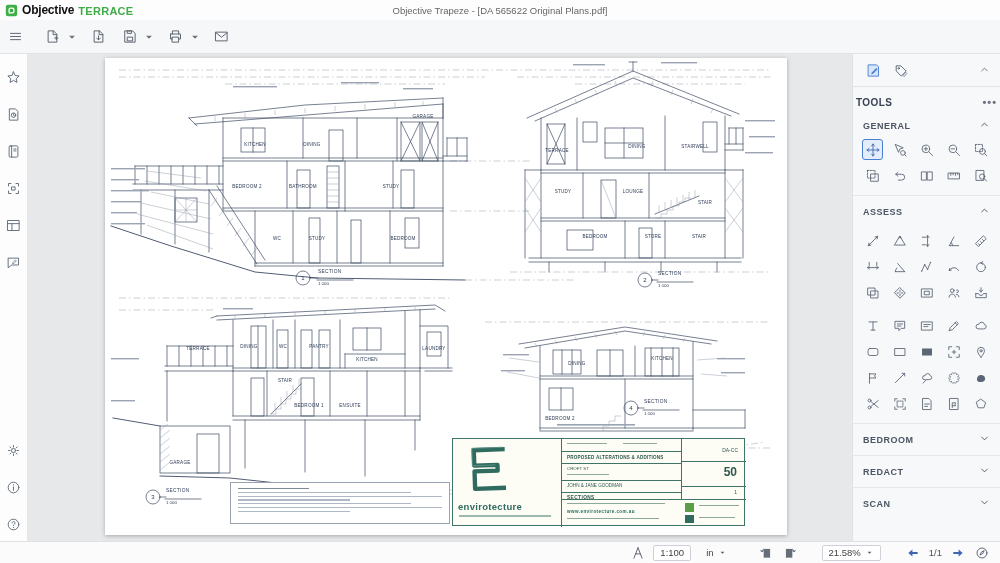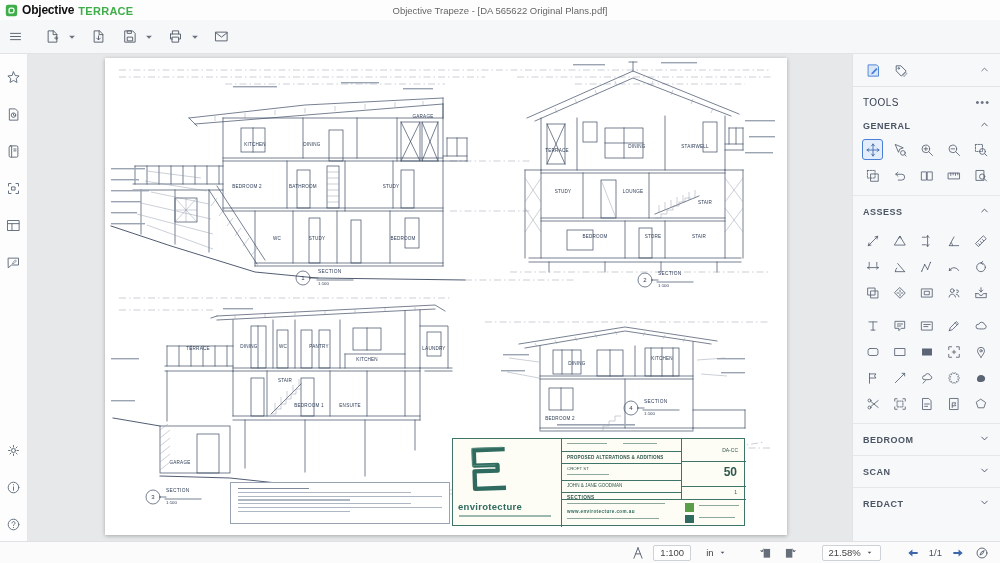--- a/index.html
+++ b/index.html
@@ -71,21 +71,21 @@
   .tb-logo1{position:absolute;left:232px;top:64px;width:9px;height:9px;background:#5a9e48}
   .tb-logo2{position:absolute;left:232px;top:76px;width:9px;height:8px;background:#2f6b5e}
 
   
   .rightpanel{width:148px;background:#f7f8fa;border-left:1px solid #e2e3e6;display:flex;flex-direction:column;overflow:hidden}
   .rp-head{height:33px;display:flex;align-items:center;padding:0 10px;gap:8px;border-bottom:1px solid #e2e3e6}
   .rp-head .hbtn{width:20px;height:20px;border:0;background:transparent;cursor:pointer;color:#5b6575;display:flex;align-items:center;justify-content:center}
   .rp-head .hbtn svg{width:15px;height:15px}
   .rp-head .chev{margin-left:auto;color:#6b7280}
   .chev svg{width:11px;height:11px}
-  .rp-title{display:flex;align-items:center;justify-content:space-between;padding:9px 10px 4px;font-size:10px;font-weight:normal;color:#374151;letter-spacing:.4px}
+  .rp-title{display:flex;align-items:center;justify-content:space-between;padding:9px 3px 4px;font-size:10px;font-weight:bold;color:#374151;letter-spacing:.4px}
   .rp-title .dots{color:#6b7280;font-size:11px;letter-spacing:1px;cursor:pointer}
   .sect-head{display:flex;align-items:center;justify-content:space-between;padding:7px 10px 4px;font-size:9px;font-weight:bold;color:#4b5563;letter-spacing:.5px;cursor:pointer}
   .sect-head.bordered{border-top:1px solid #e5e7ea;padding-top:9px;padding-bottom:9px}
   .toolgrid{display:flex;flex-wrap:wrap;gap:5px 6px;padding:3px 9px 9px}
   .tool{width:21px;height:21px;border:1px solid transparent;border-radius:3px;background:transparent;display:flex;align-items:center;justify-content:center;cursor:pointer;color:#5b6575;padding:0}
   .tool.sel{background:#e3edfb;border-color:#4a7fd4;color:#3d66ad}
   .icn{width:14px;height:14px;fill:none;stroke:currentColor;stroke-width:1.5;stroke-linecap:round;stroke-linejoin:round}
 
   
   .statusbar{height:22px;background:#fbfbfc;border-top:1px solid #dfe1e5;display:flex;align-items:center;justify-content:flex-end;gap:8px;padding:0 10px;flex:0 0 auto}
@@ -983,27 +983,27 @@
           </button>
         </div>
 
       <div class="sect-head bordered">
         <span>BEDROOM</span>
         <span class="chev"><svg class="icn">
               <use href="#i-chevdown"></use>
             </svg></span>
       </div>
       <div class="sect-head bordered">
-        <span>SCAN</span>
+        <span>REDACT</span>
         <span class="chev"><svg class="icn">
               <use href="#i-chevdown"></use>
             </svg></span>
       </div>
       <div class="sect-head bordered">
-        <span>REDACT</span>
+        <span>SCAN</span>
         <span class="chev"><svg class="icn">
               <use href="#i-chevdown"></use>
             </svg></span>
       </div>
     </div>
   </div>
 
   <div class="statusbar">
     <svg class="sicn">
         <use href="#i-caliper"></use>

